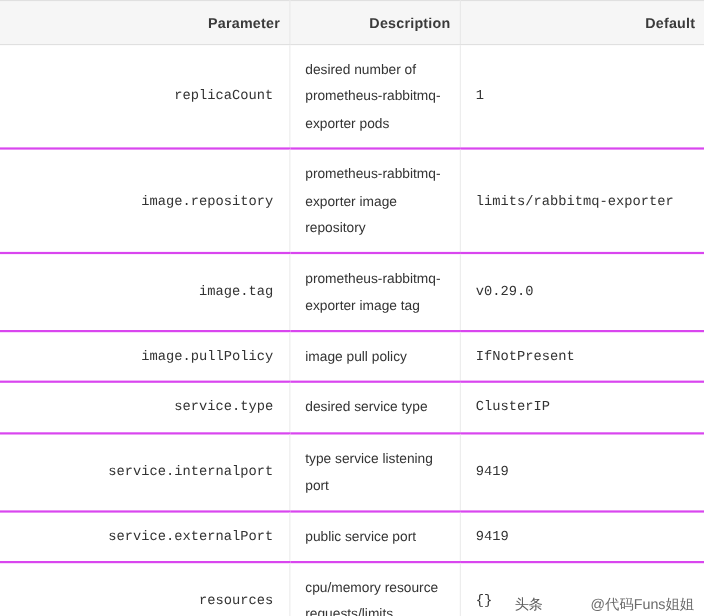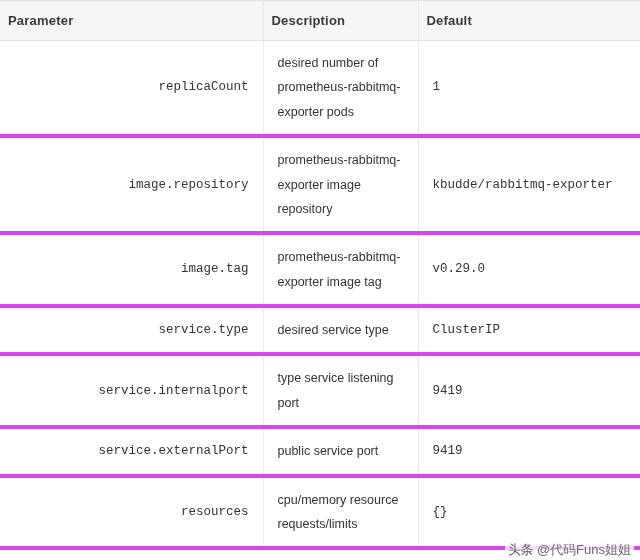--- a/index.html
+++ b/index.html
@@ -30,28 +30,28 @@
   table.params col.c2 { width: 222px; }
 
   table.params thead th {
     background: #f6f6f6;
     border-top: 1px solid #e0e0e0;
     border-bottom: 1px solid #e0e0e0;
     border-right: 1px solid #e8e8e8;
     font-size: 13px;
     font-weight: bold;
     color: #3a3a3a;
-    text-align: left;
+    text-align: right;
     padding: 12px 8px;
     letter-spacing: 0.2px;
   }
   table.params thead th:last-child { border-right: none; }
 
   table.params tbody td {
-    border-bottom: 4px solid #d946ef;
+    border-bottom: 2px solid #d946ef;
     border-right: 1px solid #ececec;
     vertical-align: middle;
     padding: 10px 14px;
     font-size: 12.5px;
     line-height: 1.95;
     color: #333333;
   }
   table.params tbody td:last-child { border-right: none; }
 
   td.param, td.default {
@@ -82,21 +82,21 @@
     background: rgba(255,255,255,0.82);
     padding: 1px 3px;
     border-radius: 2px;
   }
   .wm-logo {
     display: inline-block;
     font-size: 13px;
     color: #5a5a5a;
     letter-spacing: -0.5px;
   }
-  .wm-text { white-space: nowrap; }
+  .wm-text { white-space: nowrap; margin-left: 40px; }
 </style>
 </head>
 <body>
 
 <div class="doc">
 
   <table class="params">
     <colgroup>
       <col class="c0">
       <col class="c1">
@@ -111,26 +111,31 @@
     </thead>
     <tbody>
       <tr>
         <td class="param">replicaCount</td>
         <td class="desc">desired number of prometheus-rabbitmq-exporter pods</td>
         <td class="default">1</td>
       </tr>
       <tr>
         <td class="param">image.repository</td>
         <td class="desc">prometheus-rabbitmq-exporter image repository</td>
-        <td class="default">kbudde/rabbitmq-exporter</td>
+        <td class="default">limits/rabbitmq-exporter</td>
       </tr>
       <tr>
         <td class="param">image.tag</td>
         <td class="desc">prometheus-rabbitmq-exporter image tag</td>
         <td class="default">v0.29.0</td>
+      </tr>
+      <tr>
+        <td class="param">image.pullPolicy</td>
+        <td class="desc">image pull policy</td>
+        <td class="default">IfNotPresent</td>
       </tr>
       <tr>
         <td class="param">service.type</td>
         <td class="desc">desired service type</td>
         <td class="default">ClusterIP</td>
       </tr>
       <tr>
         <td class="param">service.internalport</td>
         <td class="desc">type service listening port</td>
         <td class="default">9419</td>

